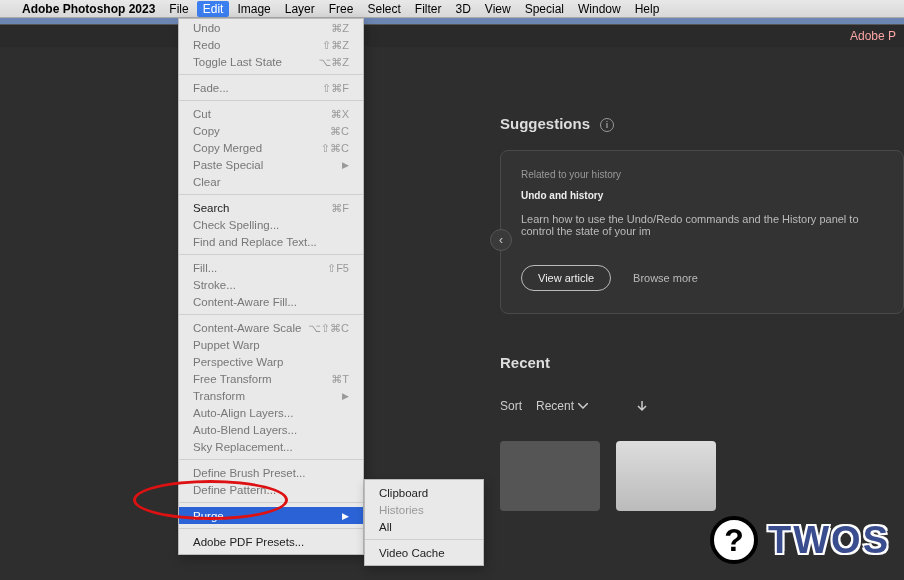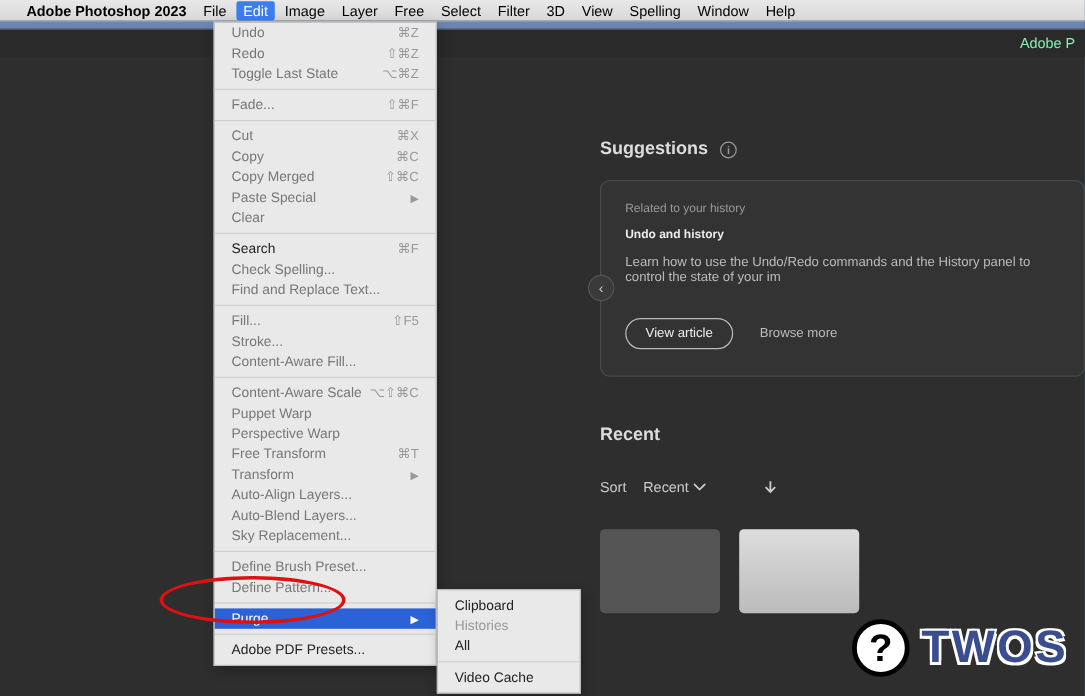--- a/index.html
+++ b/index.html
@@ -43,21 +43,21 @@
   position: absolute;
   top: 24px;
   left: 0;
   right: 0;
   bottom: 0;
   background: #2e2e2e;
   border-top: 1px solid #555;
 }
 .ps-titlebar {
   background: #2a2a2a;
-  color: #86efac;
+  color: #fca5a5;
   text-align: right;
   padding: 4px 8px;
   font-size: 12px;
 }
 .ps-content-area {
   position: absolute;
   top: 30px;
   bottom: 0;
   left: 470px;
   right: 0;
@@ -185,21 +185,21 @@
 .dropdown-edit .highlight {
   background: #2b63d6;
   color: #fff;
 }
 .dropdown-edit .highlight .sc { color: #fff; }
 .sc { color: #999; font-size: 11px; }
 .sub-arrow { font-size: 9px; }
 
 .dropdown-purge {
   position: absolute;
-  top: 491px;
+  top: 479px;
   left: 364px;
   width: 120px;
   background: #e9e9e9;
   border: 1px solid #bbb;
   box-shadow: 2px 4px 10px rgba(0,0,0,0.25);
   font-size: 11.5px;
   z-index: 11;
   color: #222;
   padding: 4px 0;
 }
@@ -258,21 +258,21 @@
   <span class="app-name">Adobe Photoshop 2023</span>
   <span>File</span>
   <span class="menu-open">Edit</span>
   <span>Image</span>
   <span>Layer</span>
   <span>Free</span>
   <span>Select</span>
   <span>Filter</span>
   <span>3D</span>
   <span>View</span>
-  <span>Spelling</span>
+  <span>Special</span>
   <span>Window</span>
   <span>Help</span>
 </div>
 
 <div class="ps-window">
   <div class="ps-titlebar">
     <span>Adobe P</span>
   </div>
   <div class="ps-content-area">
     <div class="suggestions-header">

